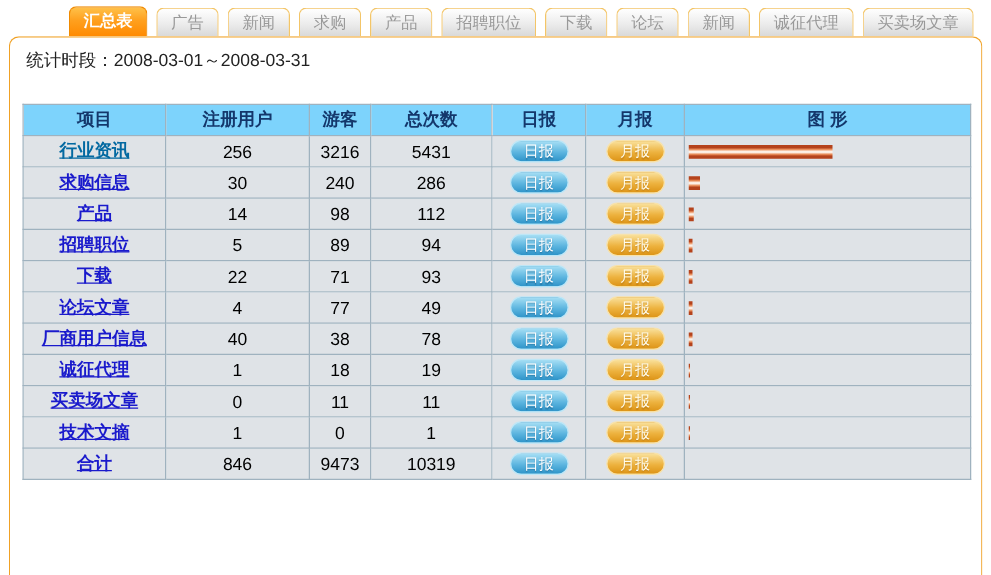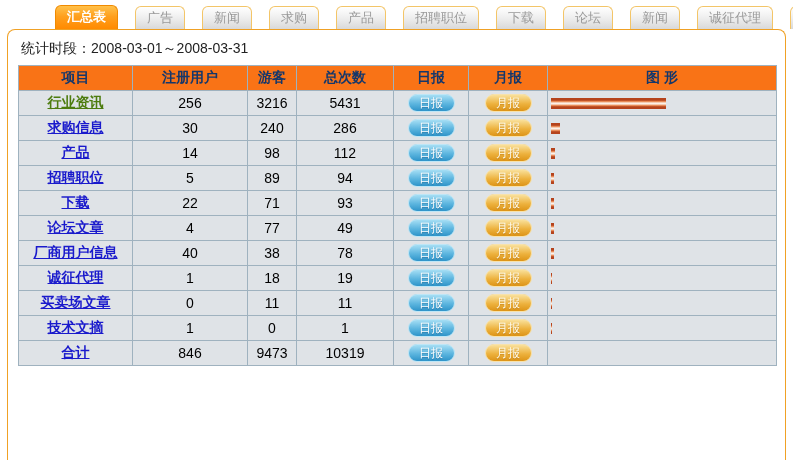--- a/index.html
+++ b/index.html
@@ -4,21 +4,21 @@
 <style>
   html,body{margin:0;padding:0;}
   body{
     width:793px;height:460px;overflow:hidden;background:#fff;
     font-family:"Liberation Sans","DejaVu Sans",sans-serif;
   }
   
   .tabbar{
     position:relative;z-index:2;
     margin:5px 0 0 55px;
-    display:flex;align-items:flex-end;gap:17px;height:24px;
+    display:flex;align-items:flex-end;gap:7px;height:24px;
   }
   .tab{
     display:inline-block;box-sizing:border-box;
     height:23px;line-height:21px;padding:0 11px;
     border:1px solid #F3C568;border-bottom:none;
     border-radius:6px 6px 0 0;
     background:linear-gradient(180deg,#ffffff 0%,#ececec 55%,#d9d9d9 100%);
     color:#999;font-size:13px;cursor:pointer;white-space:nowrap;
   }
   .tab.active{
@@ -28,44 +28,44 @@
     color:#fff;font-weight:bold;
   }
   
   .panel{
     position:relative;z-index:1;
     margin:0 7px;height:440px;box-sizing:border-box;
     border:1px solid #F0A125;border-bottom:none;
     border-radius:8px 8px 0 0;background:#fff;
   }
   .period{
-    padding:10px 0 7px 13px;font-size:14px;color:#222;
+    padding:10px 0 25px 13px;font-size:14px;color:#222;
   }
   
   table{
     border-collapse:collapse;table-layout:fixed;
     margin-left:10px;width:758px;
   }
   col.c1{width:114px} col.c2{width:115px} col.c3{width:49px}
   col.c4{width:97px}  col.c5{width:75px}  col.c6{width:79px}
   col.c7{width:229px}
   th,td{
     border:1px solid #9FB2BF;height:24px;padding:0;
     text-align:center;vertical-align:middle;overflow:hidden;white-space:nowrap;
   }
   th{
-    background:#f97316;color:#14376B;font-size:14px;font-weight:bold;
+    background:#7dd3fc;color:#14376B;font-size:14px;font-weight:bold;
   }
   td{
     background:#DFE3E7;color:#000;font-size:14px;
   }
   a.item-link{
     color:#1A1ACC;font-weight:bold;font-size:14px;text-decoration:underline;cursor:pointer;
   }
-  a.item-link.visited{color:#4d7c0f;}
+  a.item-link.visited{color:#0369a1;}
   
   .btn{
     display:inline-block;width:47px;height:18px;line-height:16px;
     border-radius:9px;font-size:12px;color:#fff;cursor:pointer;
     padding:0;vertical-align:middle;
   }
   .btn.daily{
     border:1px solid #BEE6F6;
     background:linear-gradient(180deg,#A5DEF4 0%,#5CB5DF 55%,#2F94C9 100%);
     text-shadow:0 1px 1px rgba(0,60,100,.4);

